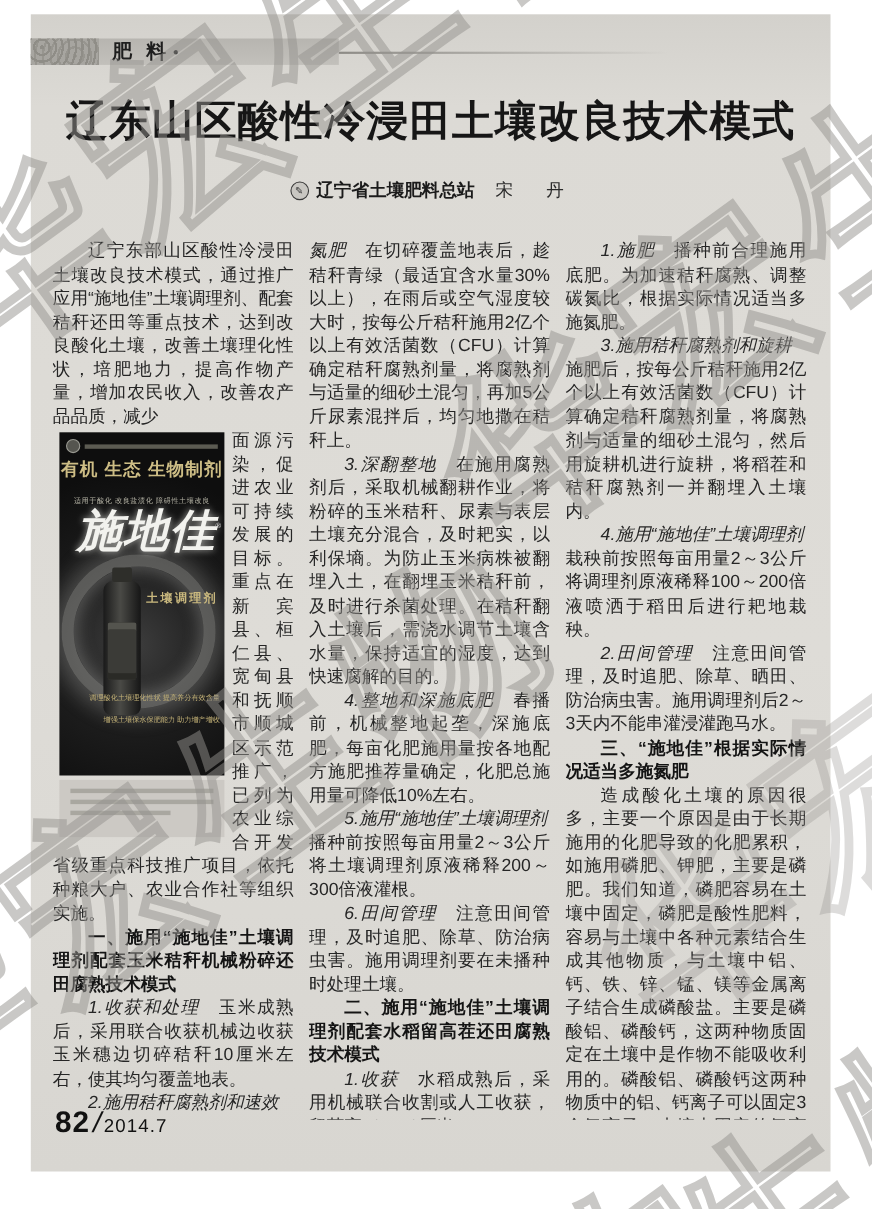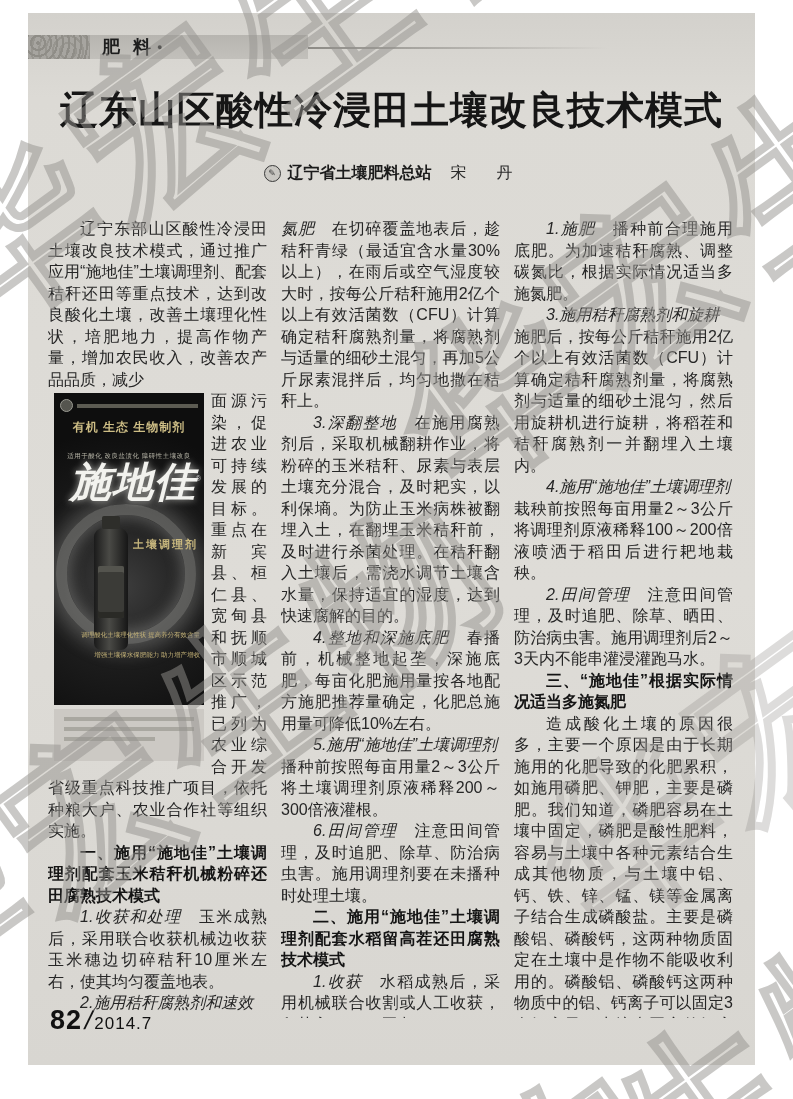--- a/index.html
+++ b/index.html
@@ -41,21 +41,21 @@
   .col p{margin:0;}
   .indent{text-indent:2em;}
   .kai{font-style:italic;}
   .bold-h{font-weight:700;text-indent:2em;color:#141414;}
   
   .ad{float:left;width:150px;margin:3px 7px 4px 6px;}
   .ad-dark{position:relative;height:312px;background:radial-gradient(circle at 45% 62%, #3d3d3d 0%, #1c1c1c 38%, #0e0e0e 75%);overflow:hidden;}
   .ad-toprow{display:flex;align-items:center;gap:4px;padding:6px 6px 0 6px;}
   .ad-logo{width:11px;height:11px;border-radius:50%;border:1px solid #9a9a92;background:#55554f;}
   .ad-tinybar{flex:1;height:4px;background:rgba(170,168,150,.5);}
-  .ad-tagline{margin-top:5px;text-align:center;font-size:12px;font-weight:700;color:#cdbd85;letter-spacing:1px;}
+  .ad-tagline{margin-top:5px;text-align:center;font-size:16px;font-weight:700;color:#cdbd85;letter-spacing:1px;}
   .ad-subline{margin-top:6px;text-align:center;font-size:6.5px;color:#b8b6a8;letter-spacing:.5px;white-space:nowrap;}
   .ad-visual{position:relative;height:235px;}
   .ad-ring{position:absolute;left:2px;top:38px;width:118px;height:118px;border-radius:50%;
     border:11px solid rgba(190,190,185,.38);
     box-shadow:0 0 18px 8px rgba(200,200,195,.25), inset 0 0 14px 4px rgba(200,200,195,.3);}
   .ad-bottle{position:absolute;left:40px;top:62px;width:34px;height:122px;
     background:linear-gradient(90deg,#1a1a1a,#4a4a46 45%,#161616);border-radius:9px 9px 7px 7px;}
   .ad-bottle .cap{position:absolute;left:8px;top:-12px;width:18px;height:13px;background:#2e2e2a;border-radius:2px;}
   .ad-bottle .label{position:absolute;left:4px;top:38px;width:26px;height:52px;background:#3b3b37;
     border-radius:2px;box-shadow:inset 0 6px 0 #54544e, inset 0 -6px 0 #2a2a26;}

